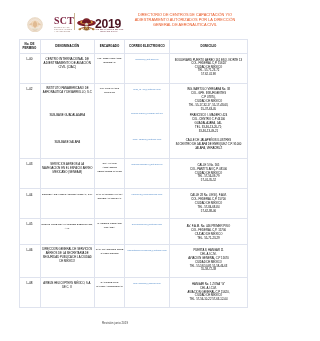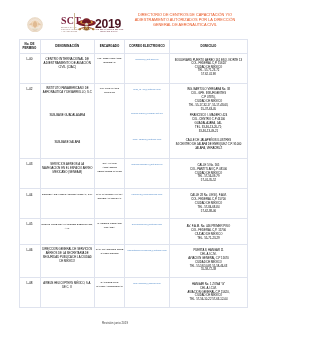--- a/index.html
+++ b/index.html
@@ -4,21 +4,21 @@
 <title>Directorio</title>
 <style>
   html,body{margin:0;padding:0;background:#ffffff;}
   body{width:264px;height:341px;overflow:hidden;font-family:"Liberation Sans",sans-serif;color:#000;}
   .page{position:relative;width:264px;height:341px;}
 
   
   .hdr{position:absolute;left:0;top:0;width:264px;height:36px;}
   .logo-block{position:absolute;left:27px;top:16.5px;display:flex;align-items:flex-start;}
   .seal{width:16px;height:16px;position:relative;}
-  .brand{margin-left:18px;margin-top:.5px;}
+  .brand{margin-left:11px;margin-top:.5px;}
   .brand-main{font-family:"Liberation Serif",serif;font-weight:bold;color:#7a1f3d;
               font-size:9.9px;line-height:7.5px;letter-spacing:.3px;}
   .brand-sub{font-family:"Liberation Sans",sans-serif;color:#9b7f78;font-size:1.75px;
              line-height:2.25px;letter-spacing:.12px;margin-top:1.4px;}
   .vdiv{position:absolute;left:73.5px;top:13px;width:.8px;height:17px;background:#cbb894;}
   .zapata{position:absolute;left:76.5px;top:17px;width:19px;height:15px;}
   .year-wrap{position:absolute;left:95px;top:19.9px;}
   .year{font-family:"Liberation Sans",sans-serif;font-weight:bold;color:#4a1320;font-size:12.2px;
         line-height:8.6px;letter-spacing:-.3px;}
   .year-sub{color:#5a1526;font-size:1.75px;line-height:2.1px;letter-spacing:.15px;text-align:center;

